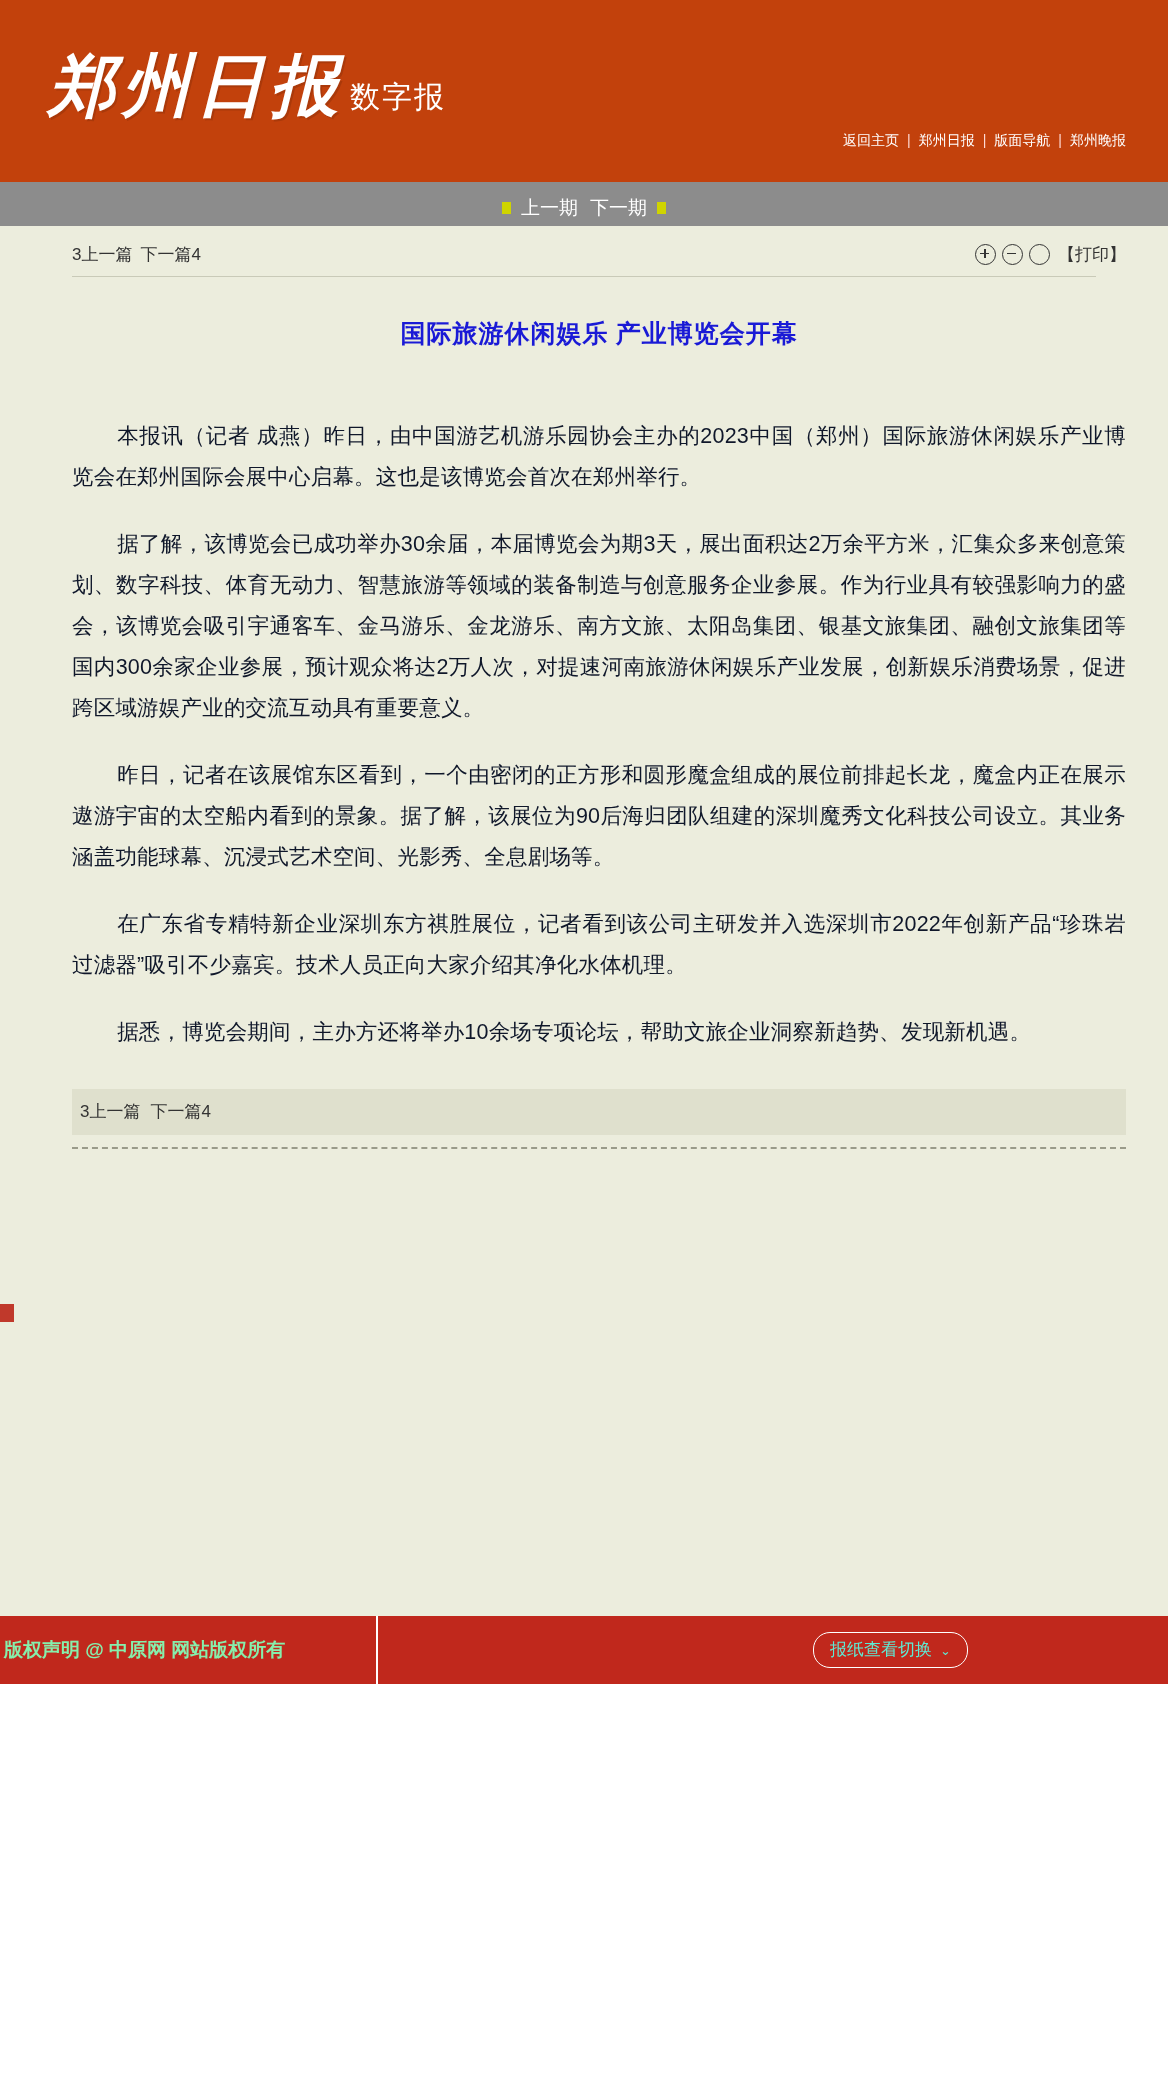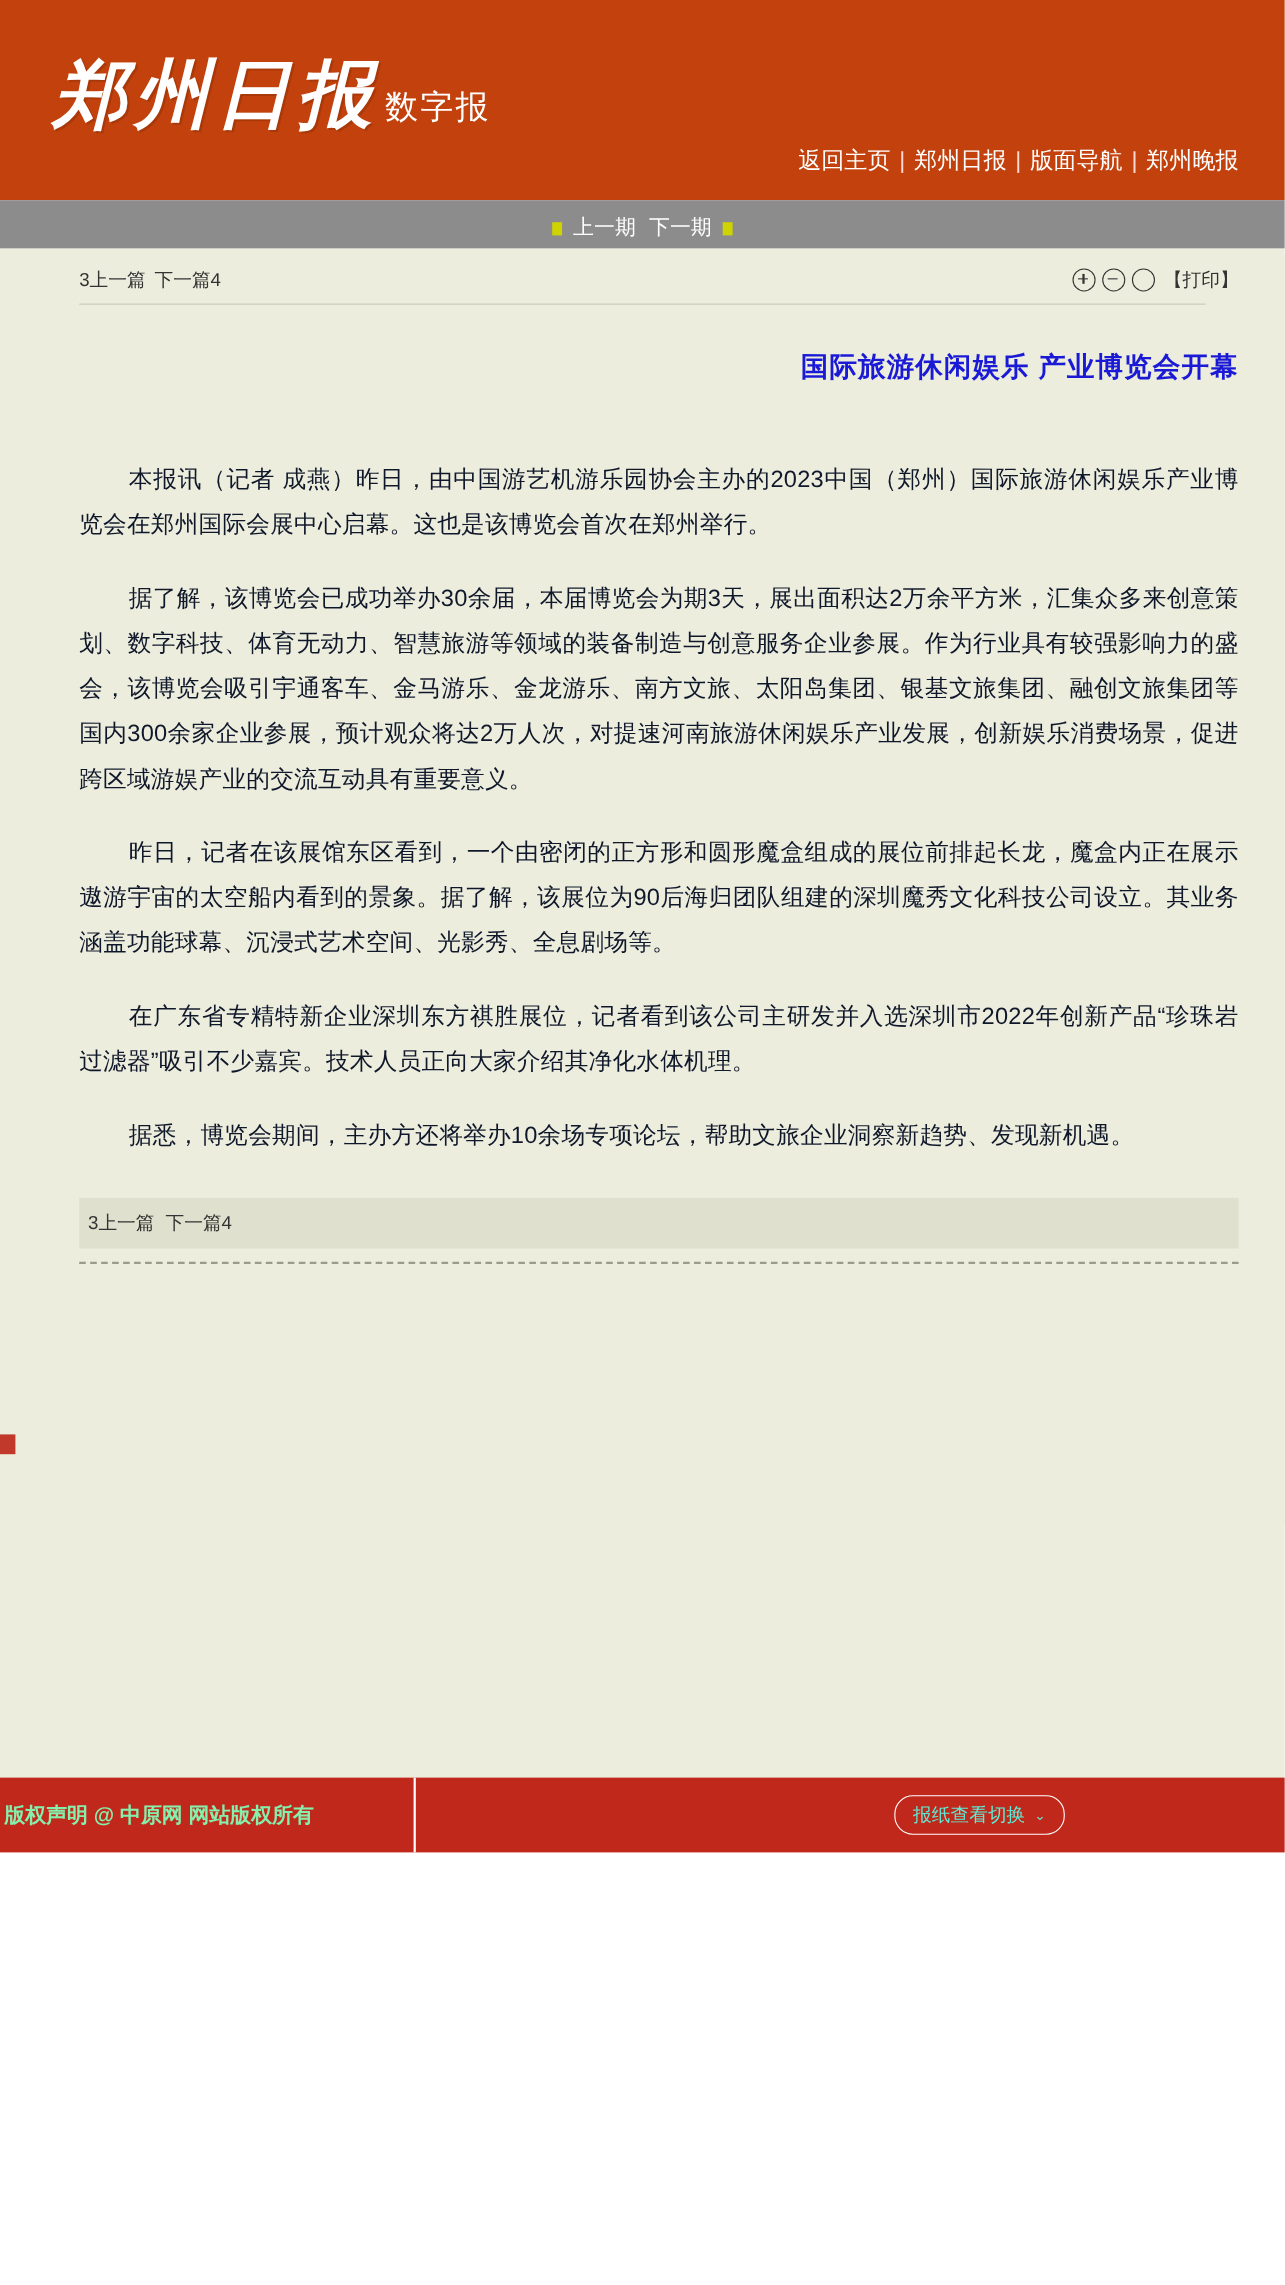--- a/index.html
+++ b/index.html
@@ -54,21 +54,21 @@
     font-size: 30px;
     color: #ffffff;
     margin-left: 6px;
     margin-bottom: 2px;
     letter-spacing: 2px;
   }
   .top-links {
     position: absolute;
     right: 42px;
     top: 132px;
-    font-size: 21px;
+    font-size: 14px;
     color: #ffffff;
     white-space: nowrap;
   }
   .top-links a {
     color: #ffffff;
     text-decoration: none;
   }
   .top-links .sep {
     color: #ffd9d4;
     margin: 0 8px;
@@ -160,27 +160,27 @@
 
   .rule {
     margin: 6px 72px 0 72px;
     border-top: 1px solid #c9cab8;
   }
 
   .article {
     padding: 40px 42px 0 72px;
   }
   .article-title {
-    text-align: right;
+    text-align: center;
     color: #1a1ad6;
     font-size: 25px;
     font-weight: bold;
     letter-spacing: 1px;
     margin: 0 0 66px 0;
-    font-family: Liberation Sans, sans-serif;
+    font-family: Liberation Serif, serif;
   }
   .article-body p {
     font-size: 21.5px;
     line-height: 41px;
     color: #0f172a;
     margin: 0 0 26px 0;
     text-indent: 2.1em;
     text-align: justify;
     letter-spacing: 0.2px;
   }

